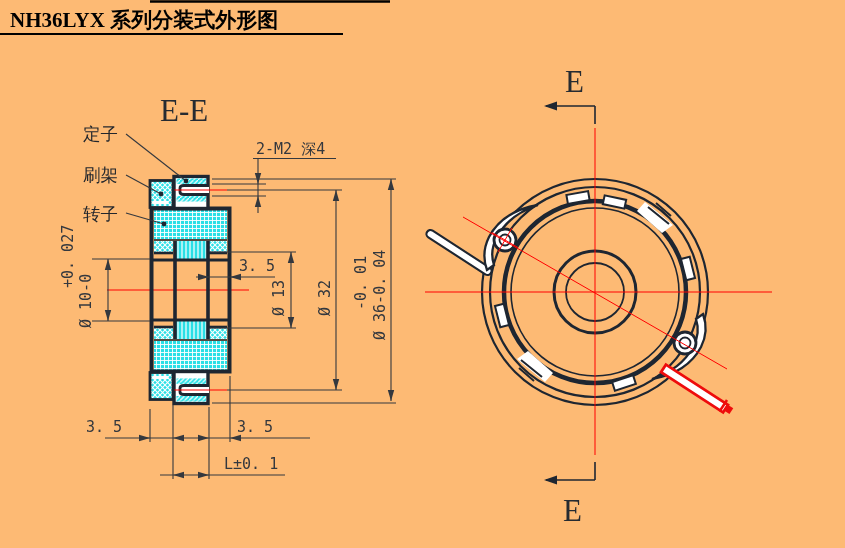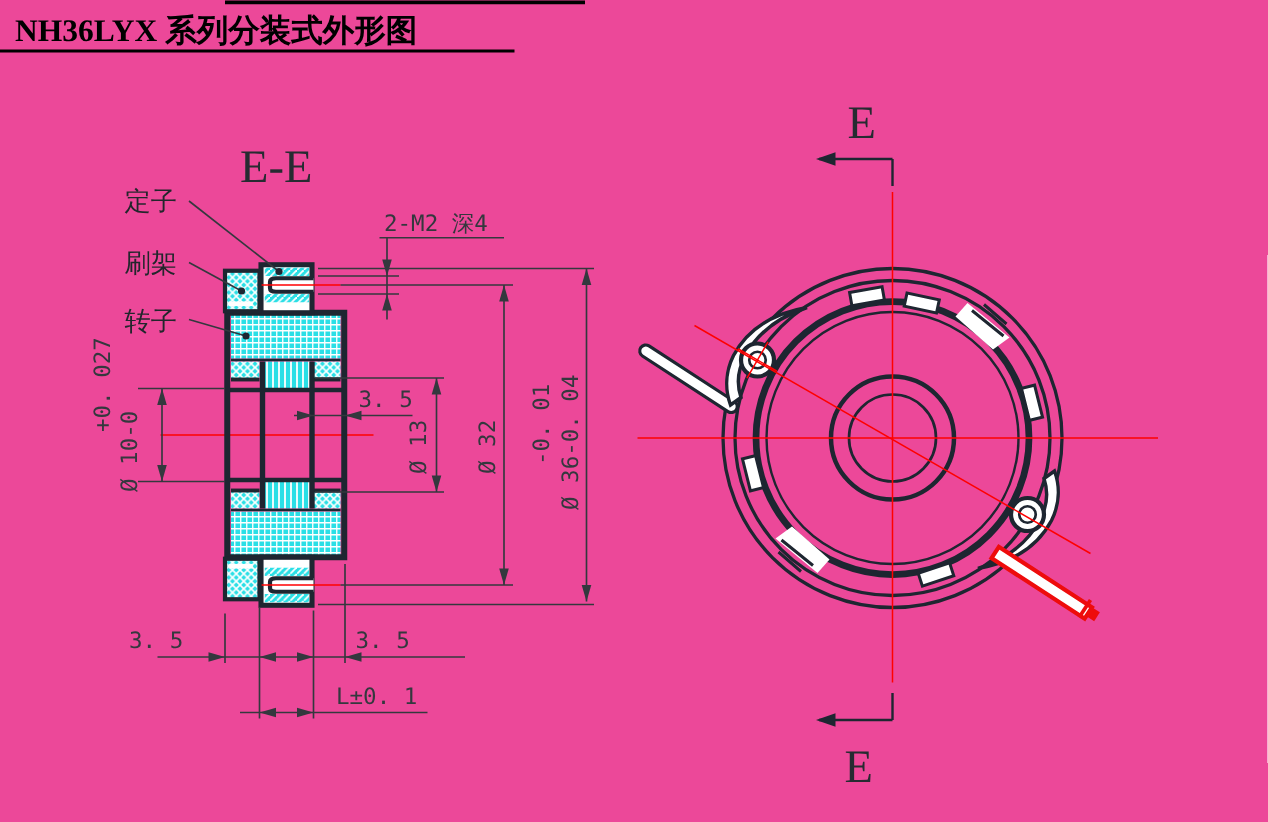--- a/index.html
+++ b/index.html
@@ -1,16 +1,16 @@
 <!DOCTYPE html>
 <html><head>
 <meta charset="utf-8">
 <style>
   html,body{margin:0;padding:0;background:#fff;}
-  #stage{position:relative;width:845px;height:548px;background:#ec4899;overflow:hidden;}
+  #stage{position:relative;width:845px;height:548px;background:#fdba74;overflow:hidden;}
   svg{position:absolute;top:0;left:0;}
   .dimtxt{font-family:"DejaVu Sans Mono",monospace;font-size:15px;fill:#34383e;}
   .cjk{font-family:"Liberation Serif",serif;font-size:17.5px;fill:#22262c;}
   .sec{font-family:"Liberation Serif",serif;font-size:31px;fill:#262b31;}
   .ttl{font-family:"Liberation Serif",serif;font-size:21px;font-weight:bold;fill:#000;}
 </style>
 </head>
 <body>
 
 <div id="stage">

